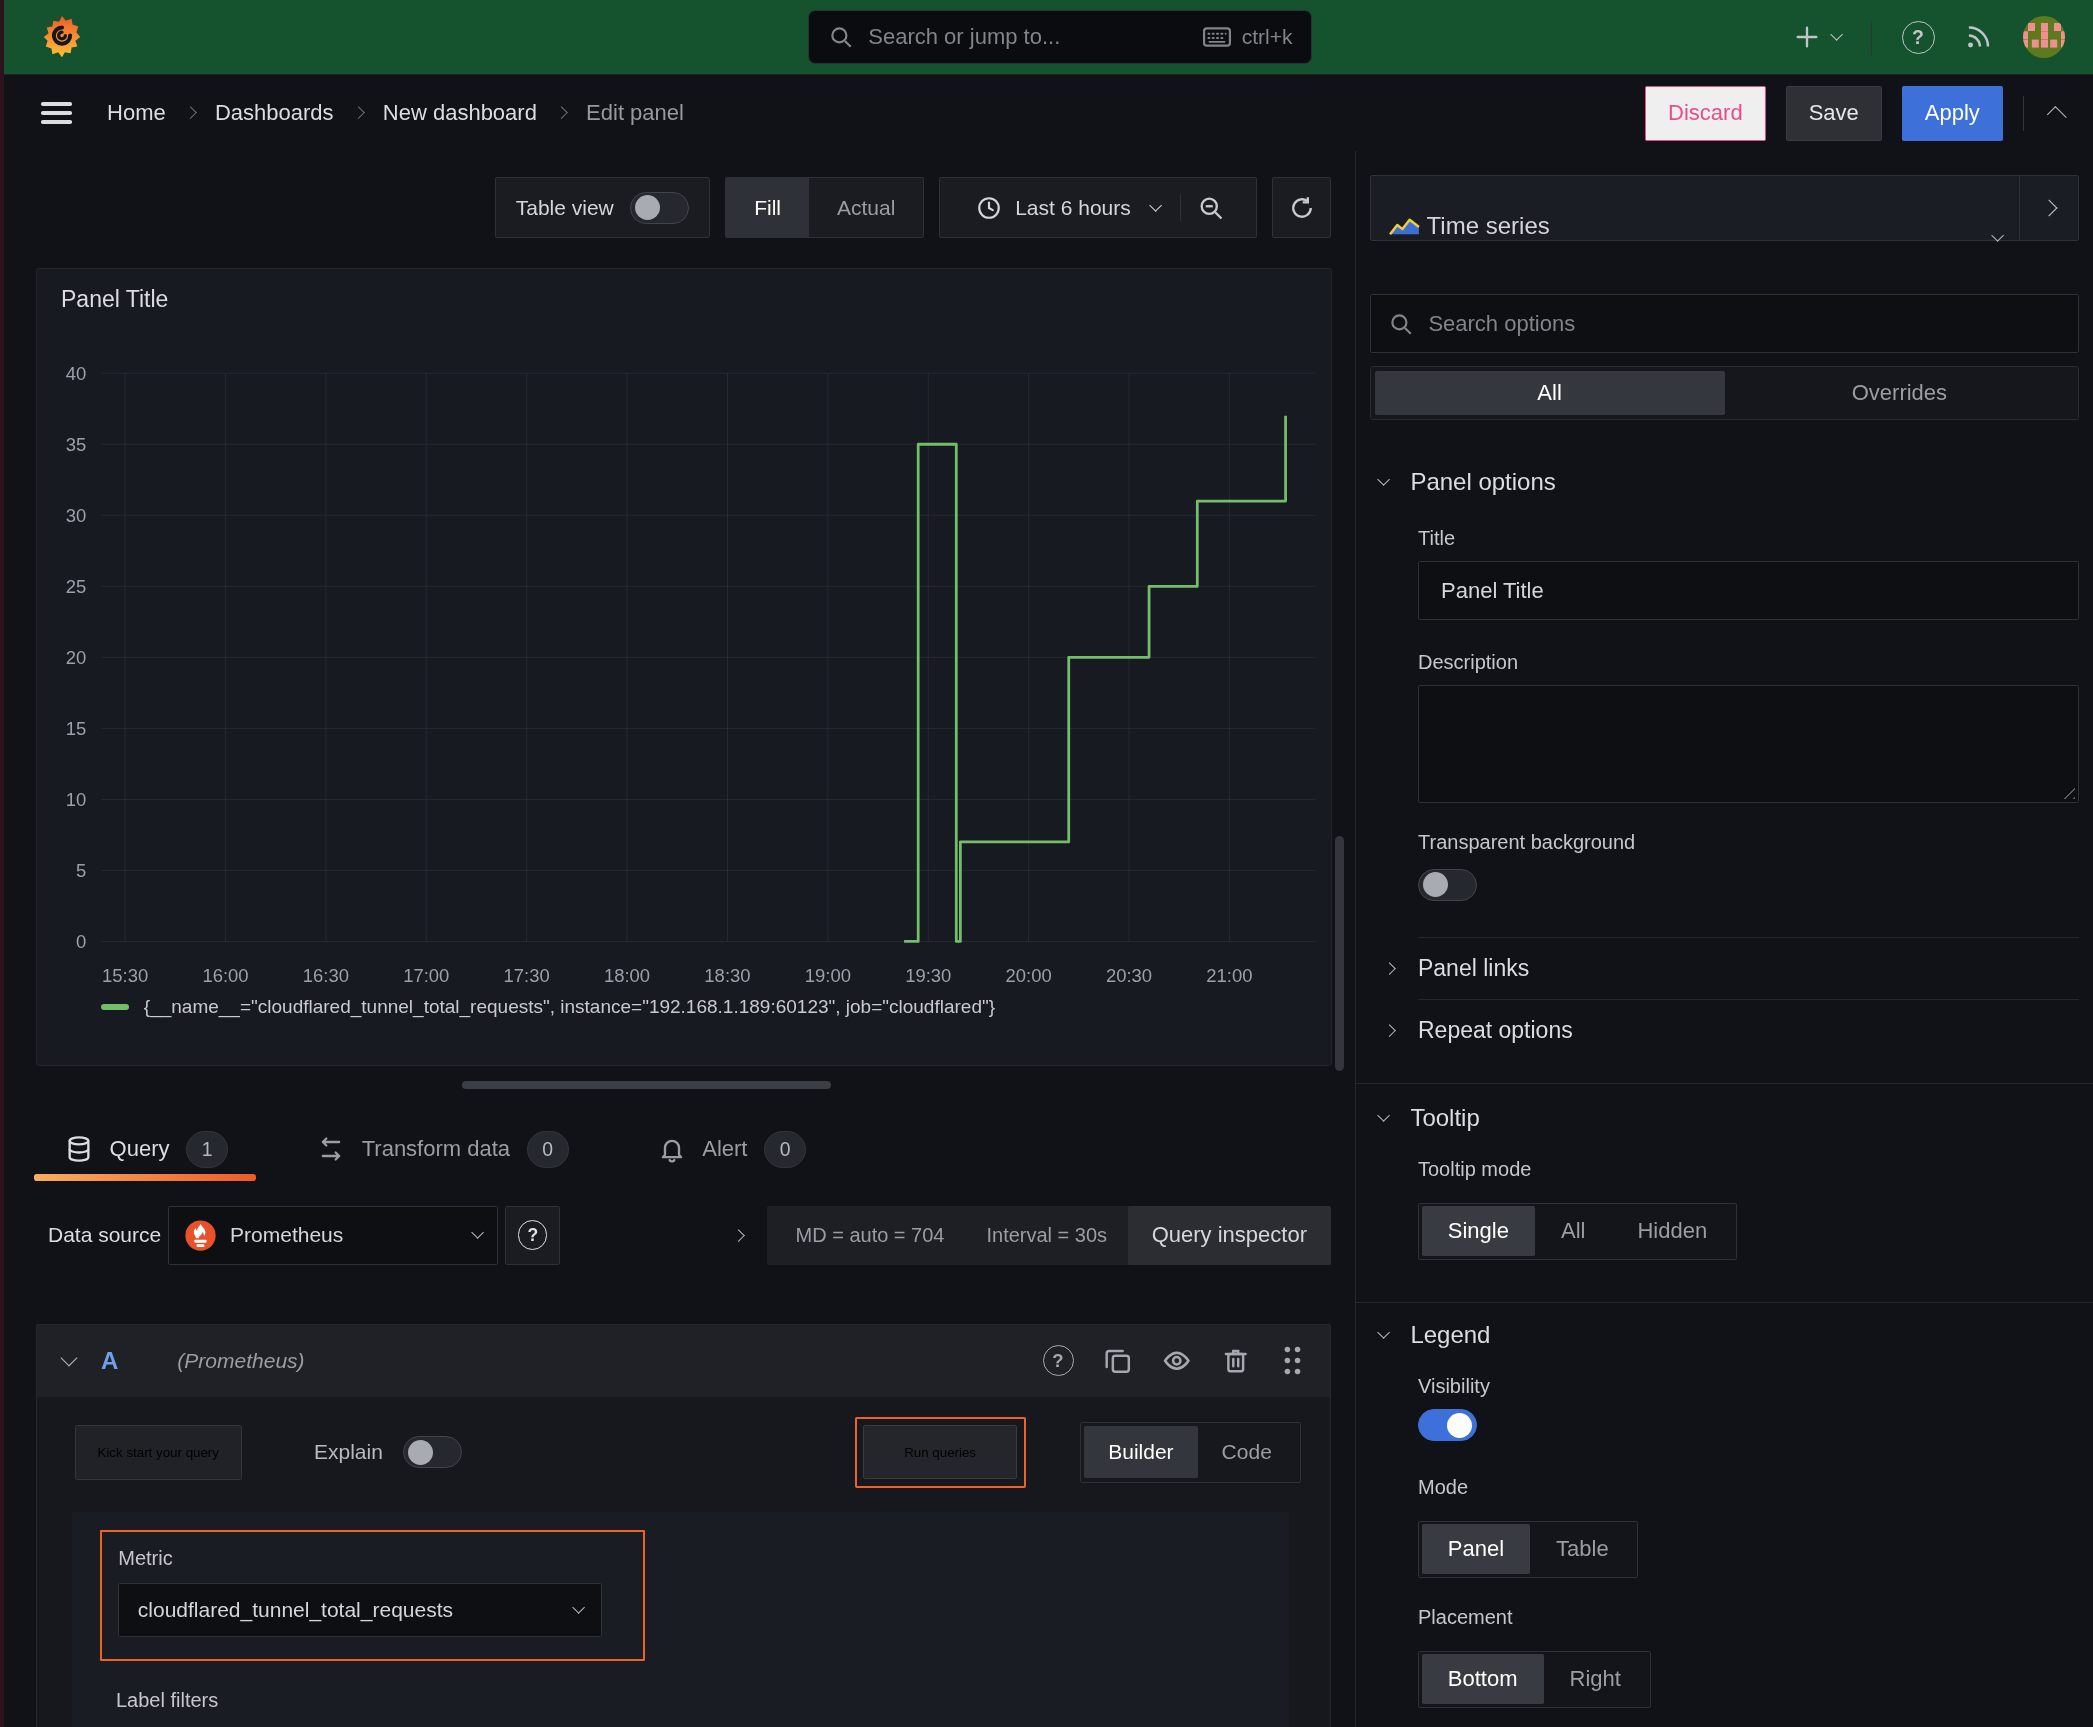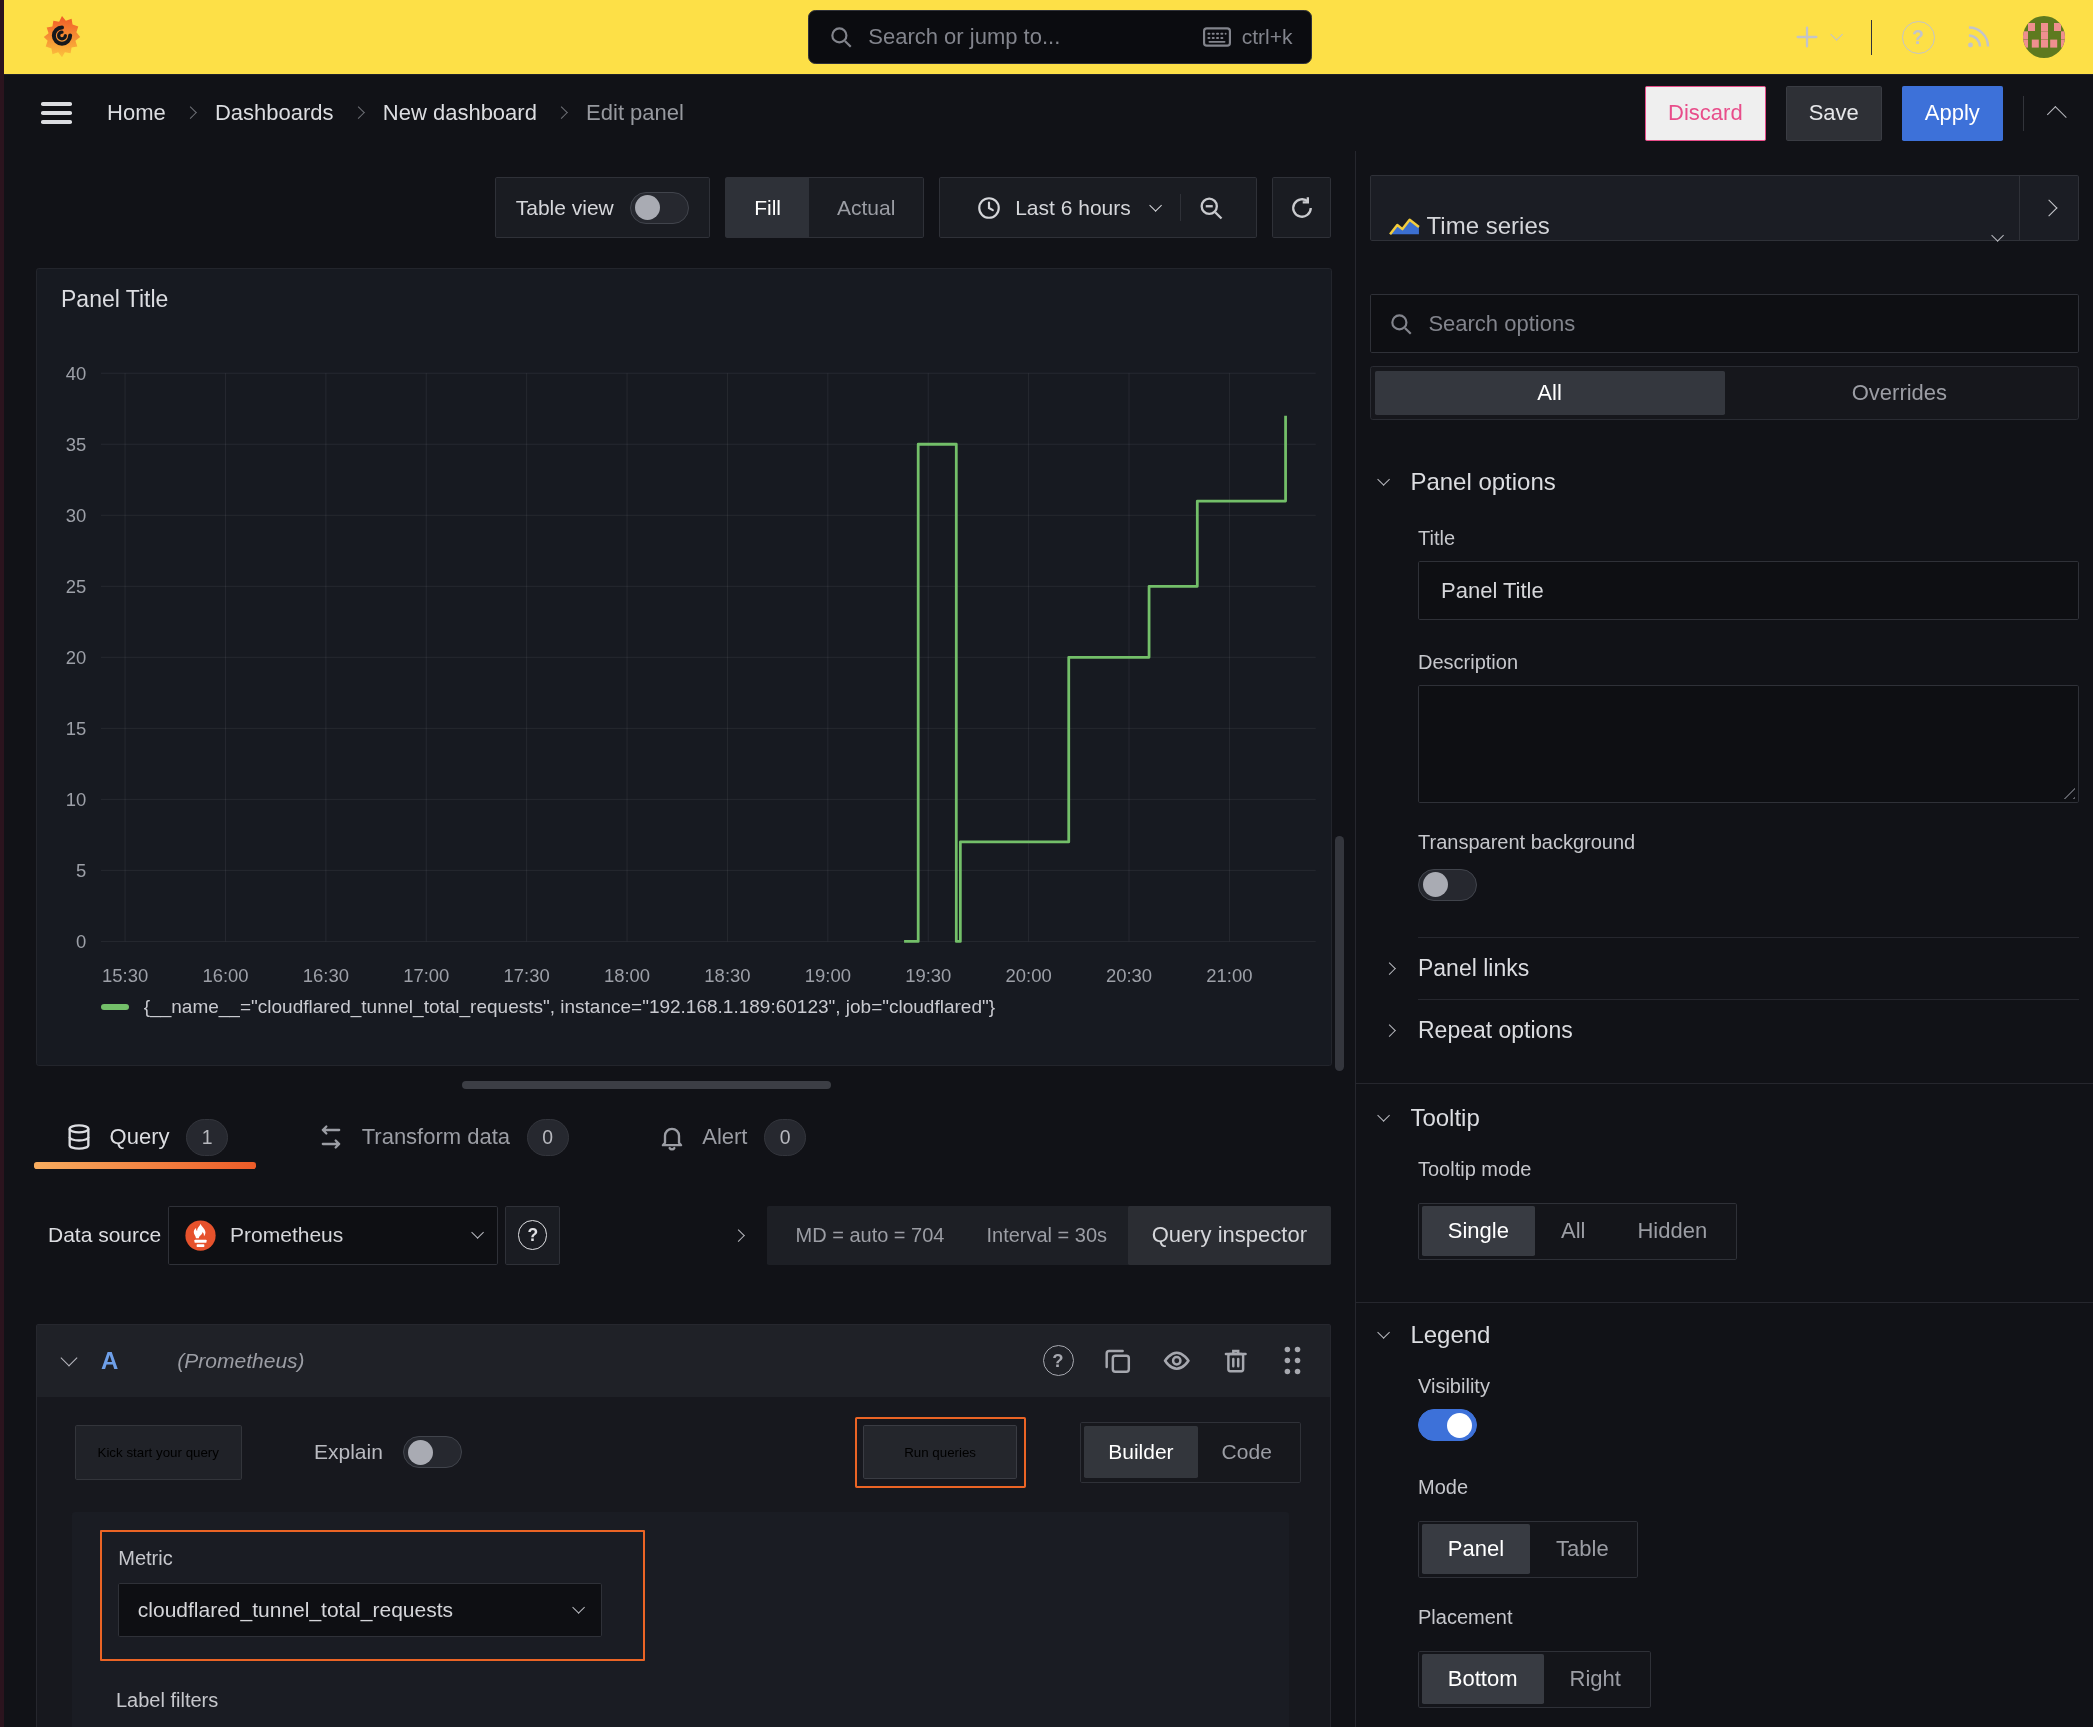--- a/index.html
+++ b/index.html
@@ -15,21 +15,21 @@
   .center{display:flex;align-items:center;justify-content:center}
 
   
   .chev{display:inline-block;width:12px;height:12px;border-right:1.8px solid currentColor;border-bottom:1.8px solid currentColor;flex:none}
   .chev.down{transform:rotate(45deg);margin-top:-4.6px}
   .chev.right{transform:rotate(-45deg)}
   .chev.up{transform:rotate(-135deg);margin-top:5.5px}
   .chev.sm{width:9.2px;height:9.2px}
 
   
-  .topbar{height:75px;background:#fde047;border-bottom:0.9px solid #202127;display:flex;align-items:center;padding:0 28px;position:relative;z-index:5}
+  .topbar{height:75px;background:#14532d;border-bottom:0.9px solid #202127;display:flex;align-items:center;padding:0 28px;position:relative;z-index:5}
   .logo{width:46px;height:46px;margin-left:11px;cursor:pointer}
   .search-box{position:absolute;left:808px;top:10px;width:504px;height:54px;background:#0b0c10;border:0.9px solid var(--border);border-radius:7.4px;display:flex;align-items:center;gap:14.8px;padding:0 18.5px;color:var(--text-faint)}
   .search-box input{flex:1;background:transparent;border:none;outline:none;color:var(--text);font-size:22px;font-family:inherit}
   .search-box input::placeholder{color:var(--text-faint)}
   .kbd{display:flex;align-items:center;gap:11px;font-size:21px;color:var(--text-faint)}
   .topbar-right{margin-left:auto;display:flex;align-items:center;gap:29.5px;color:#c3c4ca}
   .plus-group{display:flex;align-items:center;gap:11px;cursor:pointer}
   .vdiv{width:0.9px;height:35px;background:#32343b}
   .circle-q{width:33px;height:33px;border:1.8px solid currentColor;border-radius:50%;font-size:19.4px;font-weight:700}
   .circle-q::before{content:"?"}
@@ -81,21 +81,21 @@
   .grid-line{stroke:rgba(204,204,220,0.09);stroke-width:1}
   .axis-label{fill:#9da0a8;font-size:20px;font-family:"Liberation Sans",sans-serif}
   .series-line{fill:none;stroke:var(--green);stroke-width:3;stroke-linejoin:round}
   .legend-row{position:absolute;left:64px;top:727px;display:flex;align-items:center;gap:14.8px;font-size:19px;color:#c9cad0;cursor:pointer}
   .legend-dash{width:28px;height:6.5px;border-radius:3.7px;background:var(--green);flex:none}
 
   .hscroll-thumb{margin:14.8px 0 0 462px;width:369px;height:8.3px;border-radius:4.6px;background:#3c3e45;cursor:pointer}
   .vscroll-thumb{position:absolute;right:11px;top:685px;width:9.2px;height:235px;border-radius:4.6px;background:#34363d;cursor:pointer}
 
   
-  .editor-tabs{display:flex;align-items:flex-start;gap:89px;margin:29.5px 0 0 65px;height:61px}
+  .editor-tabs{display:flex;align-items:center;gap:89px;margin:29.5px 0 0 65px;height:61px}
   .etab{display:flex;align-items:center;gap:16.6px;font-size:22px;color:#dcdde1;position:relative;cursor:pointer}
   .etab .ticon{color:#dcdde1;display:flex}
   .etab.dim, .etab.dim .ticon{color:var(--text-dim)}
   .badge{min-width:42px;height:37px;border-radius:18.5px;background:#26282f;border:0.9px solid #33353c;color:#b7b8be;font-size:19.4px;padding:0 11px}
   .etab.active::after{content:"";position:absolute;left:-31px;right:-28px;bottom:-13px;height:6.5px;border-radius:2.8px;background:linear-gradient(90deg,#f8ad5f,#ed5b28)}
 
   
   .ds-row{display:flex;align-items:center;margin:26px 24px 0 48px;gap:7px}
   .ds-label{color:#dcdde1}
   .ds-select{width:330px;height:59px;background:var(--bg-input);border:0.9px solid var(--border);border-radius:1.8px;display:flex;align-items:center;gap:13px;padding:0 14.8px;cursor:pointer}

